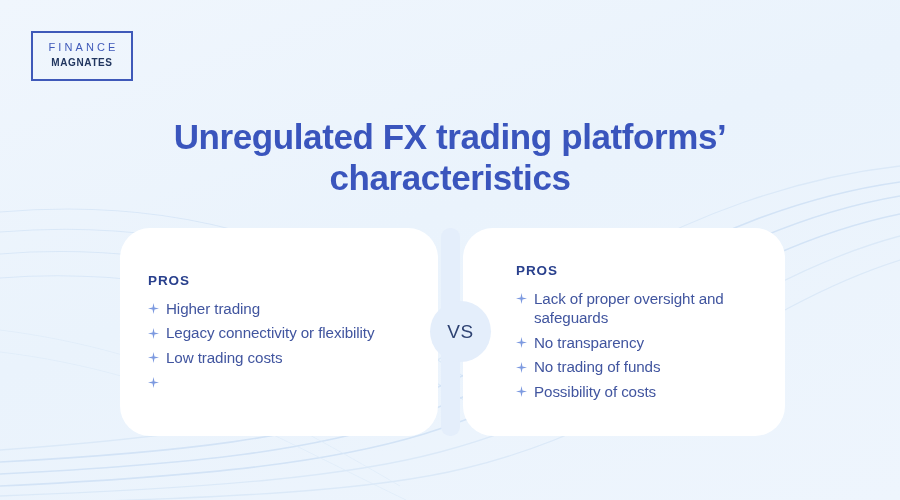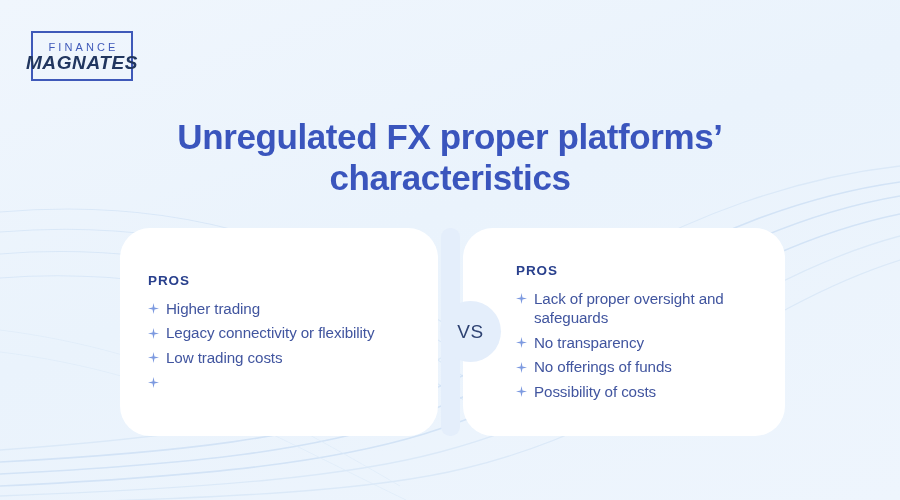--- a/index.html
+++ b/index.html
@@ -47,26 +47,25 @@
   }
   #logo .logo-line1 {
     font-size: 11px;
     letter-spacing: 3.1px;
     color: #3f59b9;
     font-weight: 400;
     line-height: 13px;
     text-indent: 3px;
   }
   #logo .logo-line2 {
-    font-size: 19px;
+    font-size: 10px;
     letter-spacing: 0.6px;
     color: #21365f;
     font-weight: 700;
     line-height: 17px;
-    font-style: italic;
   }
 
   
   #title {
     position: absolute;
     left: 0;
     top: 93px;
     width: 900px;
     text-align: center;
     color: #3a55bd;
@@ -82,21 +81,21 @@
     position: absolute;
     left: 441px;
     top: 228px;
     width: 19px;
     height: 208px;
     background: #e4eefb;
     border-radius: 9px;
   }
   #vs-badge {
     position: absolute;
-    left: 440px;
+    left: 430px;
     top: 301px;
     width: 61px;
     height: 61px;
     border-radius: 50%;
     background: #e4eefb;
     display: flex;
     align-items: center;
     justify-content: center;
   }
   #vs-badge .vs-text {
@@ -194,21 +193,21 @@
       <path d="M0,352 C84,362 168,386 242,420 C306,450 360,478 406,500"></path>
     </g>
   </svg>
 
   <div id="logo">
     <span class="logo-line1">FINANCE</span>
     <span class="logo-line2">MAGNATES</span>
   </div>
 
   <h1 id="title">
-    <span class="t-line">Unregulated FX proper platforms’</span>
+    <span class="t-line">Unregulated FX trading platforms’</span>
     <span class="t-line">characteristics</span>
   </h1>
 
   <div id="vs-bar"></div>
 
   <div class="card" id="card-pros">
     <div class="card-heading">PROS</div>
     <ul class="item-list">
       <li class="item-row">
         <span class="sparkle">
@@ -262,21 +261,21 @@
           </svg>
         </span>
         <span class="item-text">No transparency</span>
       </li>
       <li class="item-row">
         <span class="sparkle">
           <svg width="11" height="11" viewBox="0 0 12 12" aria-hidden="true">
             <path d="M6 0 L7.05 4.95 L12 6 L7.05 7.05 L6 12 L4.95 7.05 L0 6 L4.95 4.95 Z" fill="#7d9ae0"></path>
           </svg>
         </span>
-        <span class="item-text">No offerings of funds</span>
+        <span class="item-text">No trading of funds</span>
       </li>
       <li class="item-row">
         <span class="sparkle">
           <svg width="11" height="11" viewBox="0 0 12 12" aria-hidden="true">
             <path d="M6 0 L7.05 4.95 L12 6 L7.05 7.05 L6 12 L4.95 7.05 L0 6 L4.95 4.95 Z" fill="#7d9ae0"></path>
           </svg>
         </span>
         <span class="item-text">Possibility of costs</span>
       </li>
     </ul>

